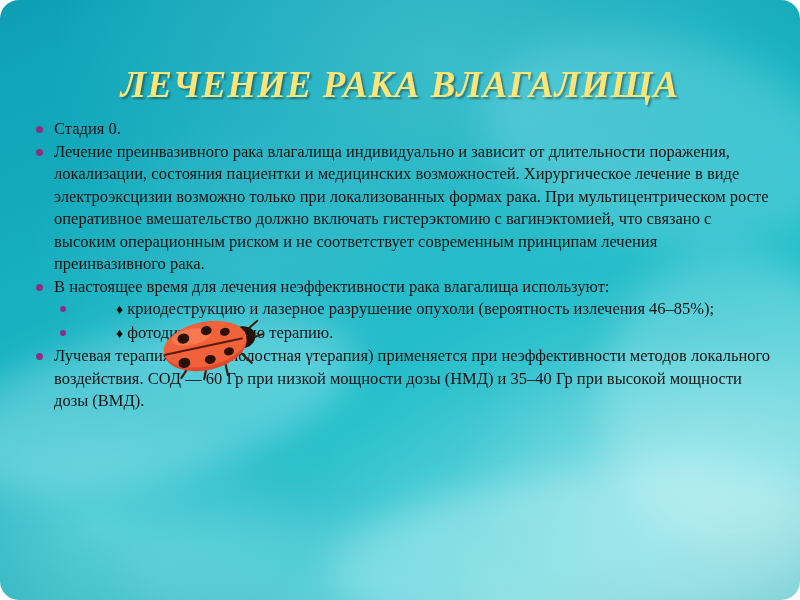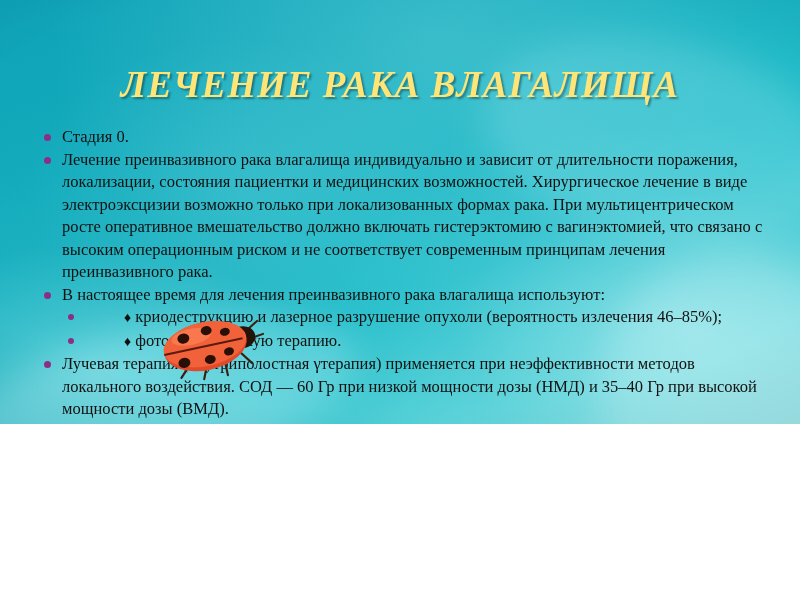--- a/index.html
+++ b/index.html
@@ -8,28 +8,29 @@
   }
   body {
     width: 800px;
     height: 600px;
     overflow: hidden;
     font-family: "Liberation Serif", serif;
   }
   .slide {
     position: relative;
     width: 800px;
-    height: 424px;
+    height: 600px;
     background:
       radial-gradient(ellipse 520px 300px at 86% 78%, rgba(190,240,245,0.55) 0%, rgba(140,215,225,0.15) 45%, rgba(0,0,0,0) 70%),
       radial-gradient(ellipse 420px 260px at 12% 88%, rgba(150,225,230,0.45) 0%, rgba(60,170,185,0.12) 50%, rgba(0,0,0,0) 75%),
       radial-gradient(ellipse 600px 420px at 55% 10%, rgba(120,215,225,0.38) 0%, rgba(0,0,0,0) 65%),
       radial-gradient(ellipse 300px 220px at 30% 45%, rgba(90,200,215,0.35) 0%, rgba(0,0,0,0) 70%),
       linear-gradient(160deg, #0fa2b8 0%, #12a9bb 20%, #18b3c2 40%, #25c0cc 62%, #56d2d8 82%, #8fe3e6 100%);
     overflow: hidden;
+    border-radius: 19px;
   }
   
   .streak {
     position: absolute;
     border-radius: 50%;
     filter: blur(18px);
     pointer-events: none;
   }
   .s1 { left: -60px; top: 330px; width: 420px; height: 150px; background: rgba(180,240,245,0.35); transform: rotate(-14deg); }
   .s2 { left: 330px; top: 470px; width: 520px; height: 160px; background: rgba(205,245,248,0.40); transform: rotate(-6deg); }
@@ -71,21 +72,21 @@
 
   .body {
     position: absolute;
     left: 28px;
     top: 118px;
     width: 744px;
     color: #111111;
     font-size: 16.5px;
     line-height: 22.5px;
   }
-  ul { list-style: none; margin: 8px; padding: 0; }
+  ul { list-style: none; margin: 0; padding: 0; }
   .l1 {
     position: relative;
     padding-left: 26px;
     margin: 0 0 0 0;
     text-align: left;
   }
   .l1 > .bullet {
     position: absolute;
     left: 8px;
     top: 8px;
@@ -132,21 +133,21 @@
       <li class="l1">
         <span class="bullet"></span>
         <span>Стадия 0.</span>
       </li>
       <li class="l1">
         <span class="bullet"></span>
         <span>Лечение преинвазивного рака влагалища индивидуально и зависит от длительности поражения, локализации, состояния пациентки и медицинских возможностей. Хирургическое лечение в виде электроэксцизии возможно только при локализованных формах рака. При мультицентрическом росте оперативное вмешательство должно включать гистерэктомию с вагинэктомией, что связано с высоким операционным риском и не соответствует современным принципам лечения преинвазивного рака.</span>
       </li>
       <li class="l1">
         <span class="bullet"></span>
-        <span>В настоящее время для лечения преинвазивного рака влагалища используют:</span>
+        <span>В настоящее время для лечения неэффективности рака влагалища используют:</span>
       </li>
       <li class="l2">
         <span class="bullet"></span>
         <span class="ind"></span><span class="diamond">♦</span>
         <span>криодеструкцию и лазерное разрушение опухоли (вероятность излечения 46–85%);</span>
       </li>
       <li class="l2">
         <span class="bullet"></span>
         <span class="ind"></span><span class="diamond">♦</span>
         <span>фотодинамическую терапию.</span>

